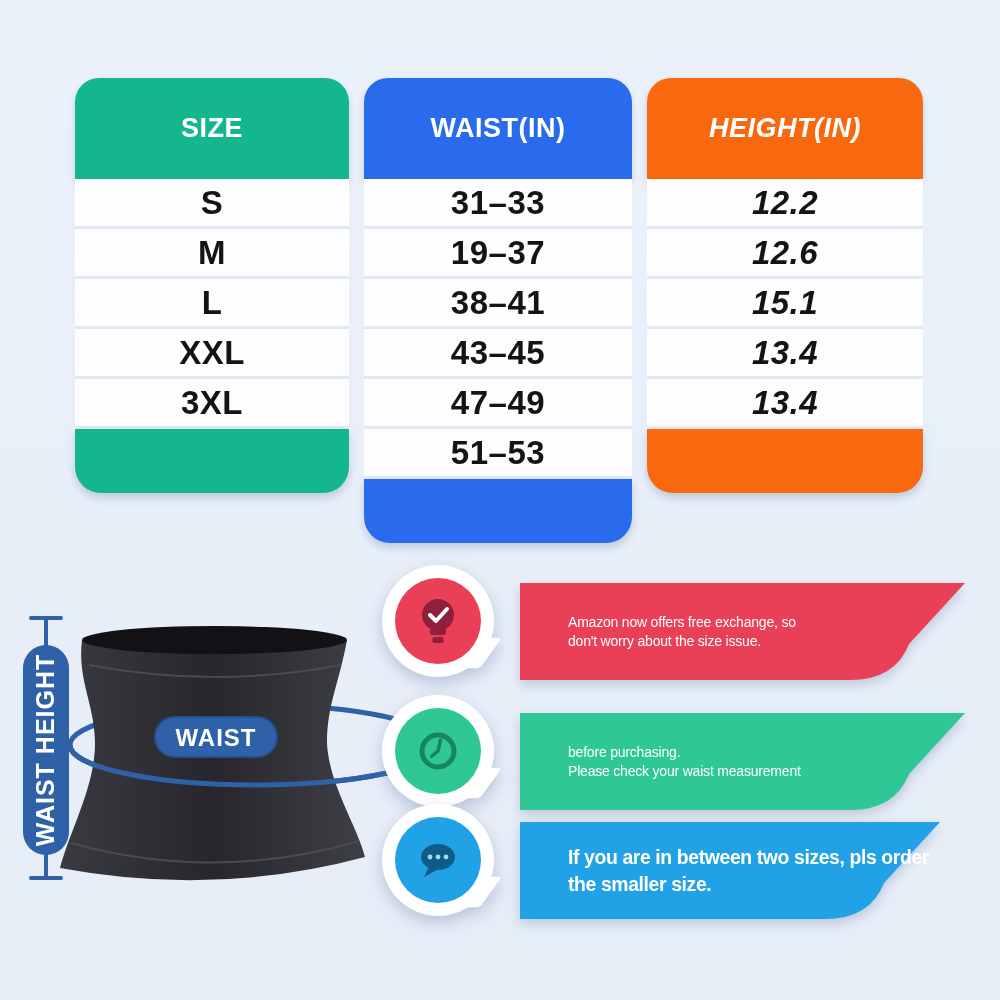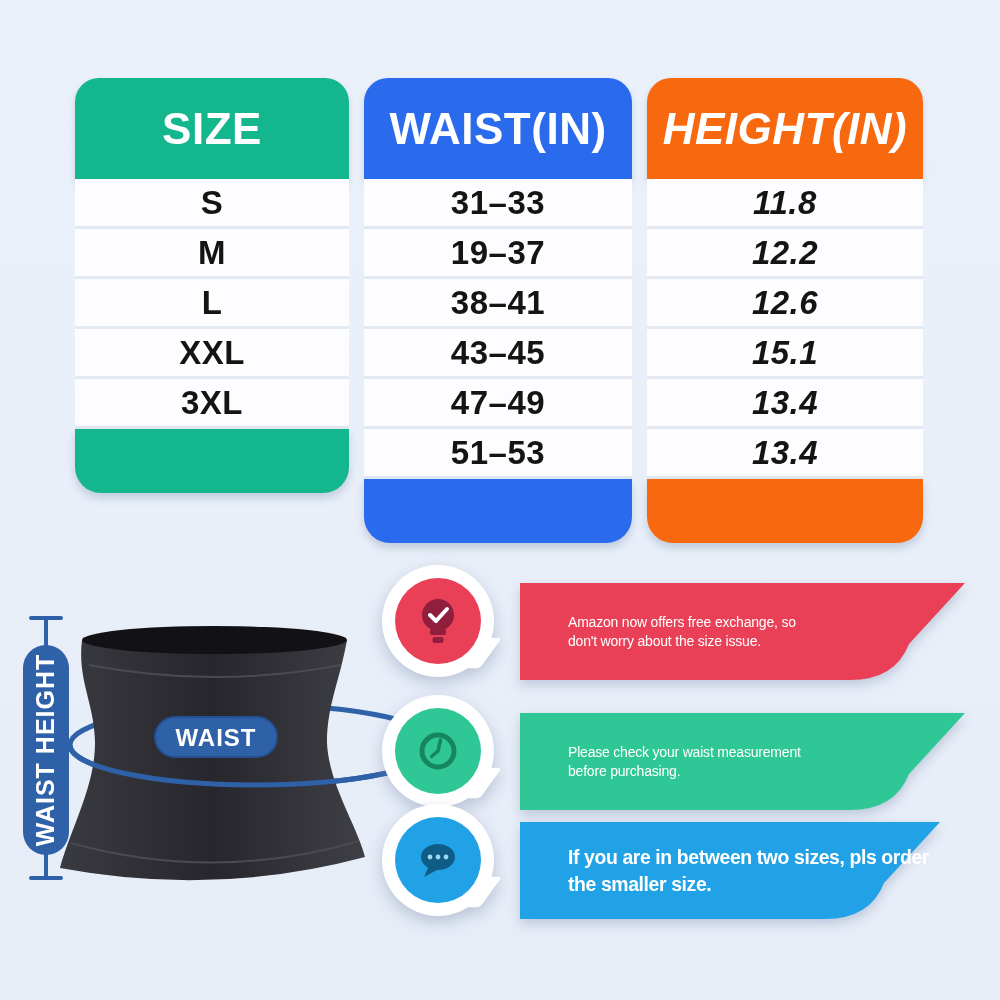--- a/index.html
+++ b/index.html
@@ -6,21 +6,21 @@
   body{font-family:"Liberation Sans",sans-serif;background:#e9eff9;}
   .canvas{position:relative;width:1000px;height:1000px;background:linear-gradient(180deg,#eaf1fa 0%,#e7edf7 100%);overflow:hidden;}
 
   
   .size-table{position:absolute;left:75px;top:78px;width:848px;display:flex;}
   .col{display:flex;flex-direction:column;}
   .col-size{width:274px;margin-right:15px;}
   .col-waist{width:268px;margin-right:15px;}
   .col-height{width:276px;font-style:italic;}
   .hdr{height:101px;display:flex;align-items:center;justify-content:center;
-       border-radius:24px 24px 0 0;color:#fff;font-size:44px;font-weight:700;
+       border-radius:24px 24px 0 0;color:#fff;font-size:27px;font-weight:700;
        letter-spacing:.5px;box-shadow:0 4px 6px rgba(110,130,165,.28);}
   .c-green{background:#14b78d;}
   .c-blue{background:#2a6bee;}
   .c-orange{background:#f8690f;}
   .cell{height:47px;background:#fdfdff;display:flex;align-items:center;justify-content:center;
         font-size:33px;font-weight:700;color:#141414;letter-spacing:.5px;
         border-bottom:3px solid #e2e9f2;}
   .cell:last-of-type{border-bottom:none;height:50px;}
   .ftr{height:64px;border-radius:0 0 26px 26px;box-shadow:0 5px 8px rgba(110,130,165,.33);}
 
@@ -71,21 +71,20 @@
       <div class="cell">43–45</div>
       <div class="cell">47–49</div>
       <div class="cell">51–53</div>
       <div class="ftr c-blue"></div>
     </div>
 
     <div class="col col-height">
       <div class="hdr c-orange">
         <span>HEIGHT(IN)</span>
       </div>
-      <div class="cell">11.8</div>
       <div class="cell">12.2</div>
       <div class="cell">12.6</div>
       <div class="cell">15.1</div>
       <div class="cell">13.4</div>
       <div class="cell">13.4</div>
       <div class="ftr c-orange"></div>
     </div>
   </div>
 
   <div class="illustration">
@@ -137,22 +136,22 @@
         <path d="M48 50 L54 56 L65 44" fill="none" stroke="#ffffff" stroke-width="4" stroke-linecap="round" stroke-linejoin="round"></path>
       </svg>
     </div>
   </div>
 
   <div class="callout" style="top:713px;">
     <svg class="banner" width="445" height="97" viewBox="0 0 445 97">
       <path d="M0 0 H445 L389 61 Q375 97 330 97 H0 Z" fill="#2fc795"></path>
     </svg>
     <div class="banner-text">
+      <span class="ln">before purchasing.</span>
       <span class="ln">Please check your waist measurement</span>
-      <span class="ln">before purchasing.</span>
     </div>
     <div class="badge">
       <div class="badge-tail"></div>
       <div class="badge-circle"></div>
       <svg width="112" height="112" viewBox="0 0 112 112">
         <circle cx="56" cy="56" r="43" fill="#2fc795"></circle>
         <circle cx="56" cy="56" r="16" fill="none" stroke="#17865f" stroke-width="5"></circle>
         <path d="M56 56 L58.5 45 M56 56 L49.5 61.5" fill="none" stroke="#17865f" stroke-width="3.5" stroke-linecap="round"></path>
       </svg>
     </div>

